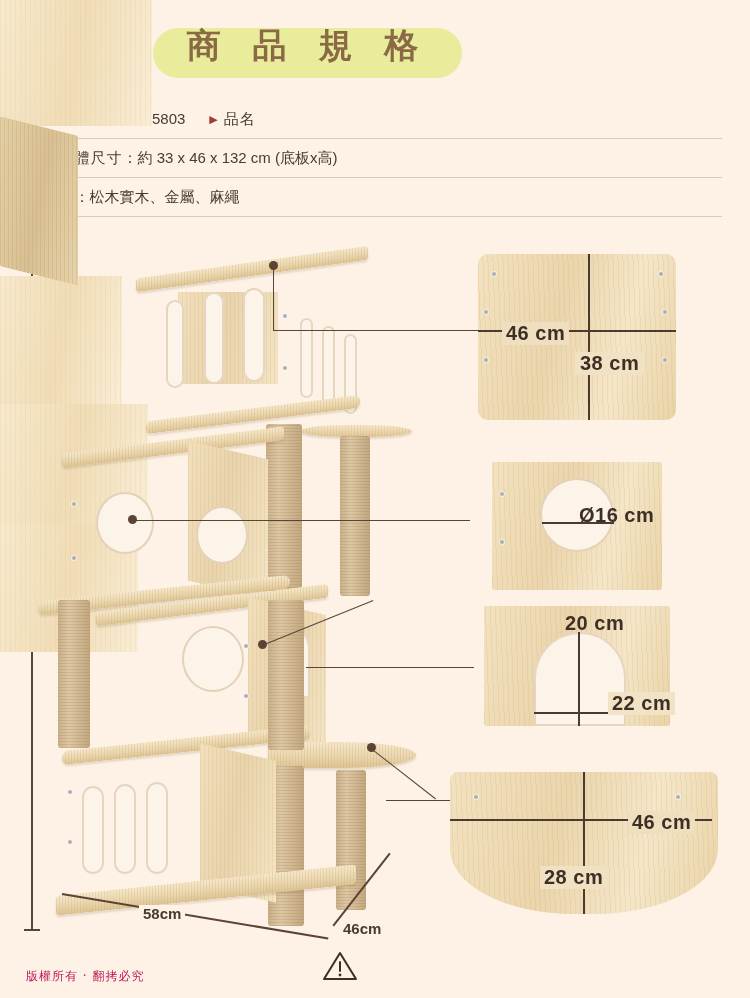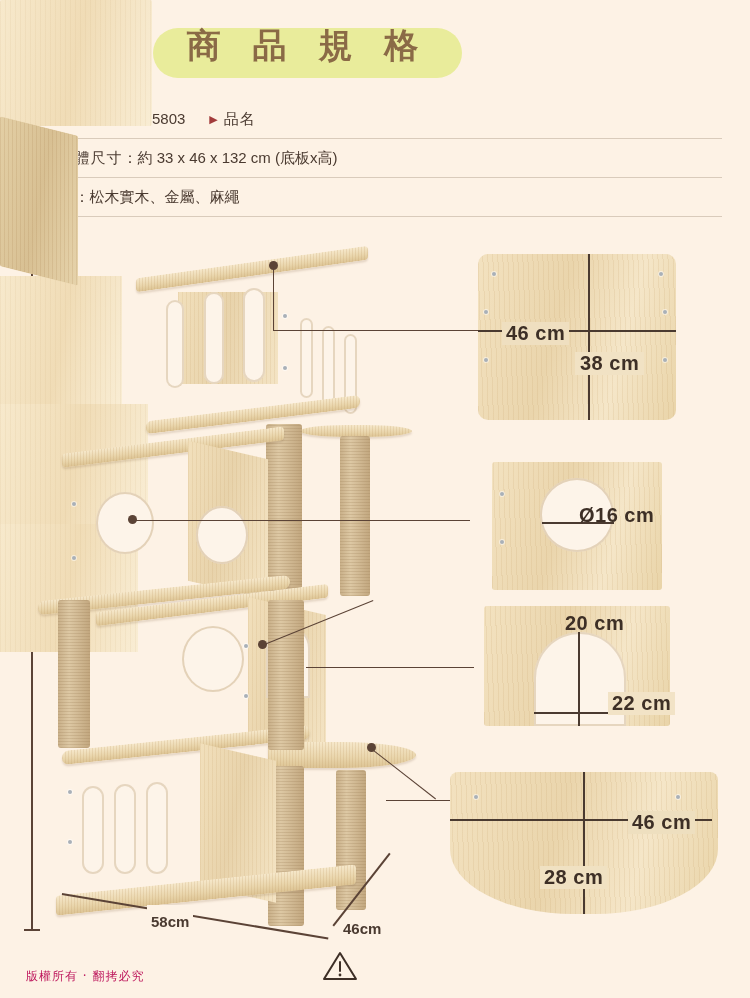--- a/index.html
+++ b/index.html
@@ -117,26 +117,26 @@
     left: 62px;
     top: 893px;
     width: 270px;
     height: 1.5px;
     background: #5b4336;
     transform: rotate(9.5deg);
     transform-origin: left center;
   }
   .dim-58-label {
     position: absolute;
-    left: 147px;
+    left: 139px;
     top: 905px;
     font-size: 15px;
     font-weight: bold;
     background: #fdf2e5;
-    padding: 8px 4px;
+    padding: 0 4px;
   }
   .dim-46-line {
     position: absolute;
     left: 333px;
     top: 925px;
     width: 92px;
     height: 1.5px;
     background: #5b4336;
     transform: rotate(-52deg);
     transform-origin: left center;

